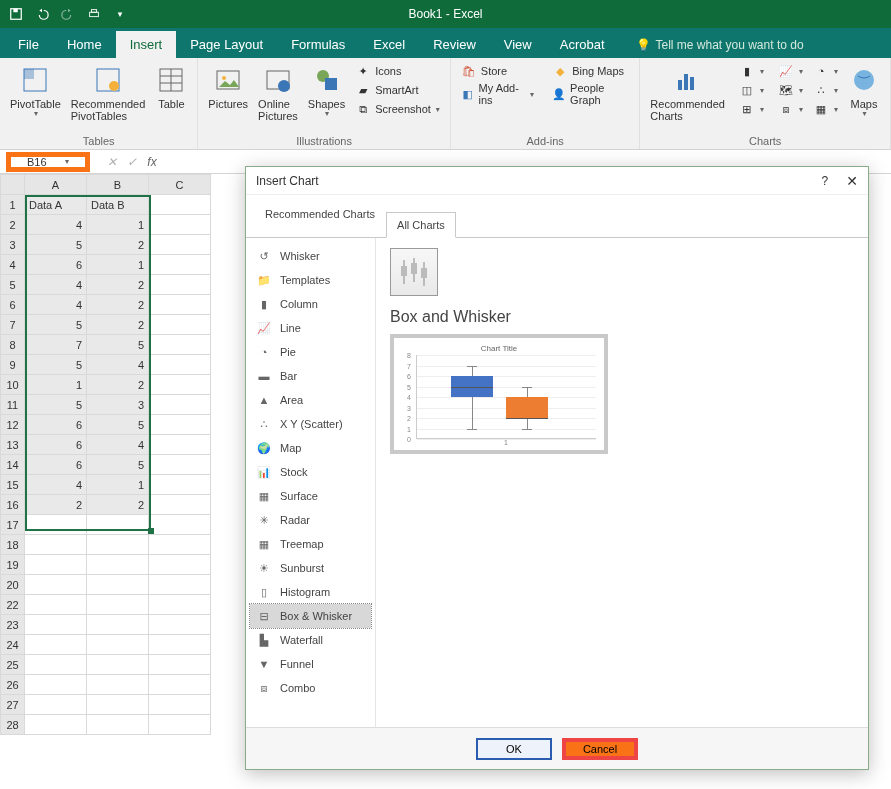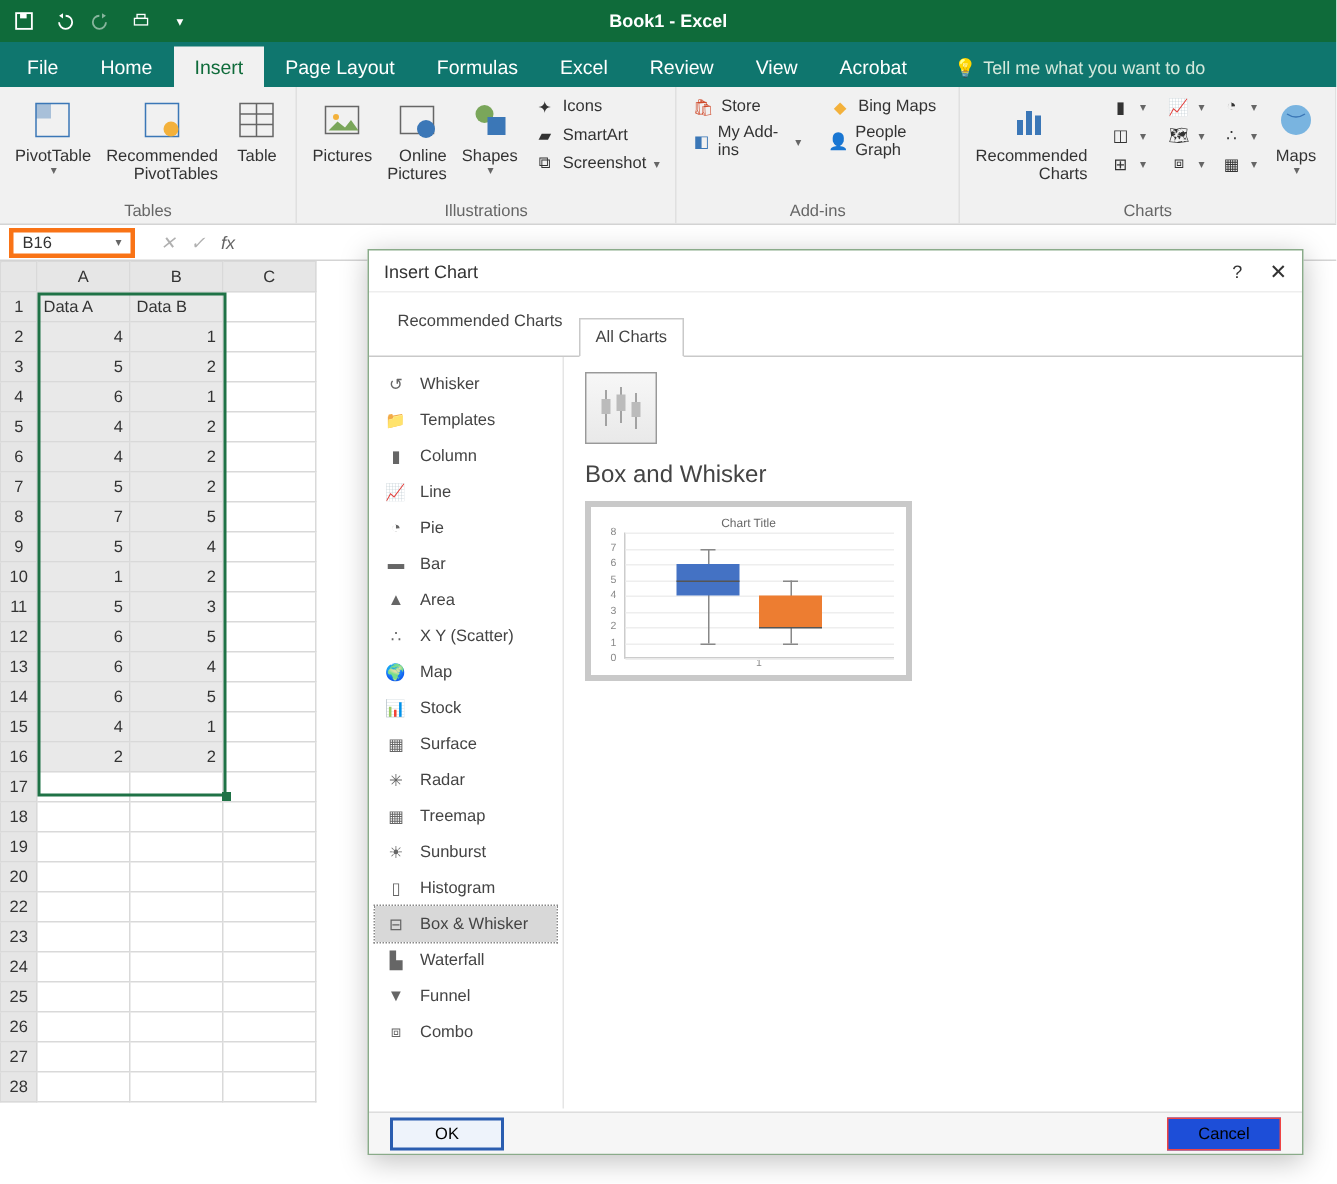--- a/index.html
+++ b/index.html
@@ -3,43 +3,43 @@
 <meta charset="utf-8">
 <style>
 * { box-sizing: border-box; margin: 0; padding: 0; font-family: "Segoe UI", Tahoma, sans-serif; }
 body { width: 891px; height: 789px; background: #fff; position: relative; overflow: hidden; font-size: 12px; color: #333; }
 
 
 .titlebar { background: #0f6b3a; height: 28px; display: flex; align-items: center; padding: 0 6px; color: #fff; }
 .qat { display: flex; gap: 6px; align-items: center; }
 .qat-btn { width: 20px; height: 20px; display: flex; align-items: center; justify-content: center; cursor: pointer; }
 .qat-btn svg { width: 14px; height: 14px; }
-.titlebar-title { position: absolute; left: 50%; transform: translateX(-50%); font-size: 12px; font-weight: bold; }
+.titlebar-title { position: absolute; left: 50%; transform: translateX(-50%); font-size: 12px; }
 
 
 .ribbon-tabs { background: #0f766e; height: 30px; display: flex; align-items: flex-end; padding-left: 4px; color: #fff; }
 .r-tab { padding: 6px 14px 6px; font-size: 13px; cursor: pointer; }
 .r-tab.active { background: #f1f1f1; color: #0f6b3a; text-align: right; }
 .tellme { margin-left: 18px; display: flex; align-items: center; gap: 4px; color: #d4e8dc; font-size: 12px; padding-bottom: 6px;}
 
 
 .ribbon { background: #f1f1f1; height: 92px; border-bottom: 1px solid #d4d4d4; display: flex; }
 .rgroup { border-right: 1px solid #e0e0e0; padding: 4px 6px 2px; display: flex; flex-direction: column; align-items: center; justify-content: space-between; }
 .rgroup-items { display: flex; gap: 2px; align-items: flex-start; }
-.rbtn-big { display: flex; flex-direction: column; align-items: center; padding: 2px 4px; cursor: pointer; font-size: 11px; text-align: right; line-height: 1.1; }
+.rbtn-big { display: flex; flex-direction: column; align-items: center; padding: 2px 4px; cursor: pointer; font-size: 11px; text-align: left; line-height: 1.1; }
 .rbtn-big .ic { width: 32px; height: 32px; margin-bottom: 2px; display:flex; align-items:center; justify-content:center;}
 .rgroup-label { font-size: 11px; color: #666; text-align: center; padding-top: 1px; }
 .rcol { display:flex; flex-direction:column; gap:1px; }
 .rbtn-sm { display:flex; align-items:center; gap:4px; padding:1px 4px; cursor:pointer; font-size:11px;}
 .rbtn-sm .ic{width:16px;height:16px;display:flex;align-items:center;justify-content:center;}
 .caret{font-size:8px; color:#666; margin-left:1px;}
 
 
 .fbar { display:flex; align-items:center; border-bottom:1px solid #d4d4d4; height:24px; background:#fff;}
-.namebox{ width:84px; border:3px solid #f97316; margin:2px 6px; height:20px; display:flex; align-items:center; padding:0 6px; font-size:11px; justify-content:space-between;}
+.namebox{ width:84px; border:5px solid #f97316; margin:2px 6px; height:20px; display:flex; align-items:center; padding:0 16px; font-size:11px; justify-content:space-between;}
 .fbar .sep{width:6px;}
 .fx-cancel,.fx-ok,.fx-lbl{width:20px;text-align:center;color:#b0b0b0;font-style:italic;}
 .fx-lbl{font-style:italic;color:#666;}
 
 
 .grid-wrap{ position:relative; background:#fff;}
 .grid{ border-collapse:collapse; table-layout:fixed;}
 .grid td,.grid th{ border:1px solid #d9d9d9; height:20px; font-size:11px; padding:0 4px; text-align:right; background:#fff;}
 .grid th{ background:#e6e6e6; text-align:center; font-weight:normal; color:#333;}
 .grid .rowh{ width:24px; text-align:center; background:#e6e6e6;}
@@ -66,22 +66,22 @@
 .subtype{ width:48px; height:48px; border:1px solid #999; background:linear-gradient(#f7f7f7,#e9e9e9); display:flex; align-items:center; justify-content:center; cursor:pointer;}
 .ct-heading{ font-size:16px; color:#444; margin:12px 0 8px;}
 .preview{ width:218px; height:120px; border:4px solid #c9c9c9; padding:6px 8px; background:#fff; position:relative;}
 .preview .ptitle{ text-align:center; font-size:8px; color:#666; margin-bottom:2px;}
 .plot{ position:relative; height:84px; margin-left:14px; border-left:1px solid #ccc; border-bottom:1px solid #ccc;}
 .gridline{position:absolute;left:0;right:0;border-top:1px solid #eee;}
 .ytick{position:absolute;left:-10px;font-size:7px;color:#888;transform:translateY(-50%);}
 .box{position:absolute;}
 .whisk{position:absolute;background:#888;width:1px;}
 .cap{position:absolute;background:#888;height:1px;}
-.dlg-foot{ position:absolute; bottom:0; left:0; right:0; height:28px; border-top:1px solid #ddd; display:flex; justify-content:space-between; align-items:center; gap:10px; padding:0 14px; background:#f6f6f6;}
-.btn{ min-width:76px; height:22px; font-size:11px; background:#1d4ed8; border:1px solid #ef4444; cursor:pointer;}
+.dlg-foot{ position:absolute; bottom:0; left:0; right:0; height:42px; border-top:1px solid #ddd; display:flex; justify-content:center; align-items:center; gap:10px; padding:0 14px; background:#f6f6f6;}
+.btn{ min-width:76px; height:22px; font-size:11px; background:#f97316; border:4px solid #ef4444; cursor:pointer;}
 .btn.primary{ border:2px solid #2a5db0; background:#eef3fb;}
 svg{display:block;}
 </style>
 </head>
 <body>
 
 <div class="titlebar">
   <div class="qat">
     <span class="qat-btn">
         <svg viewBox="0 0 16 16">

